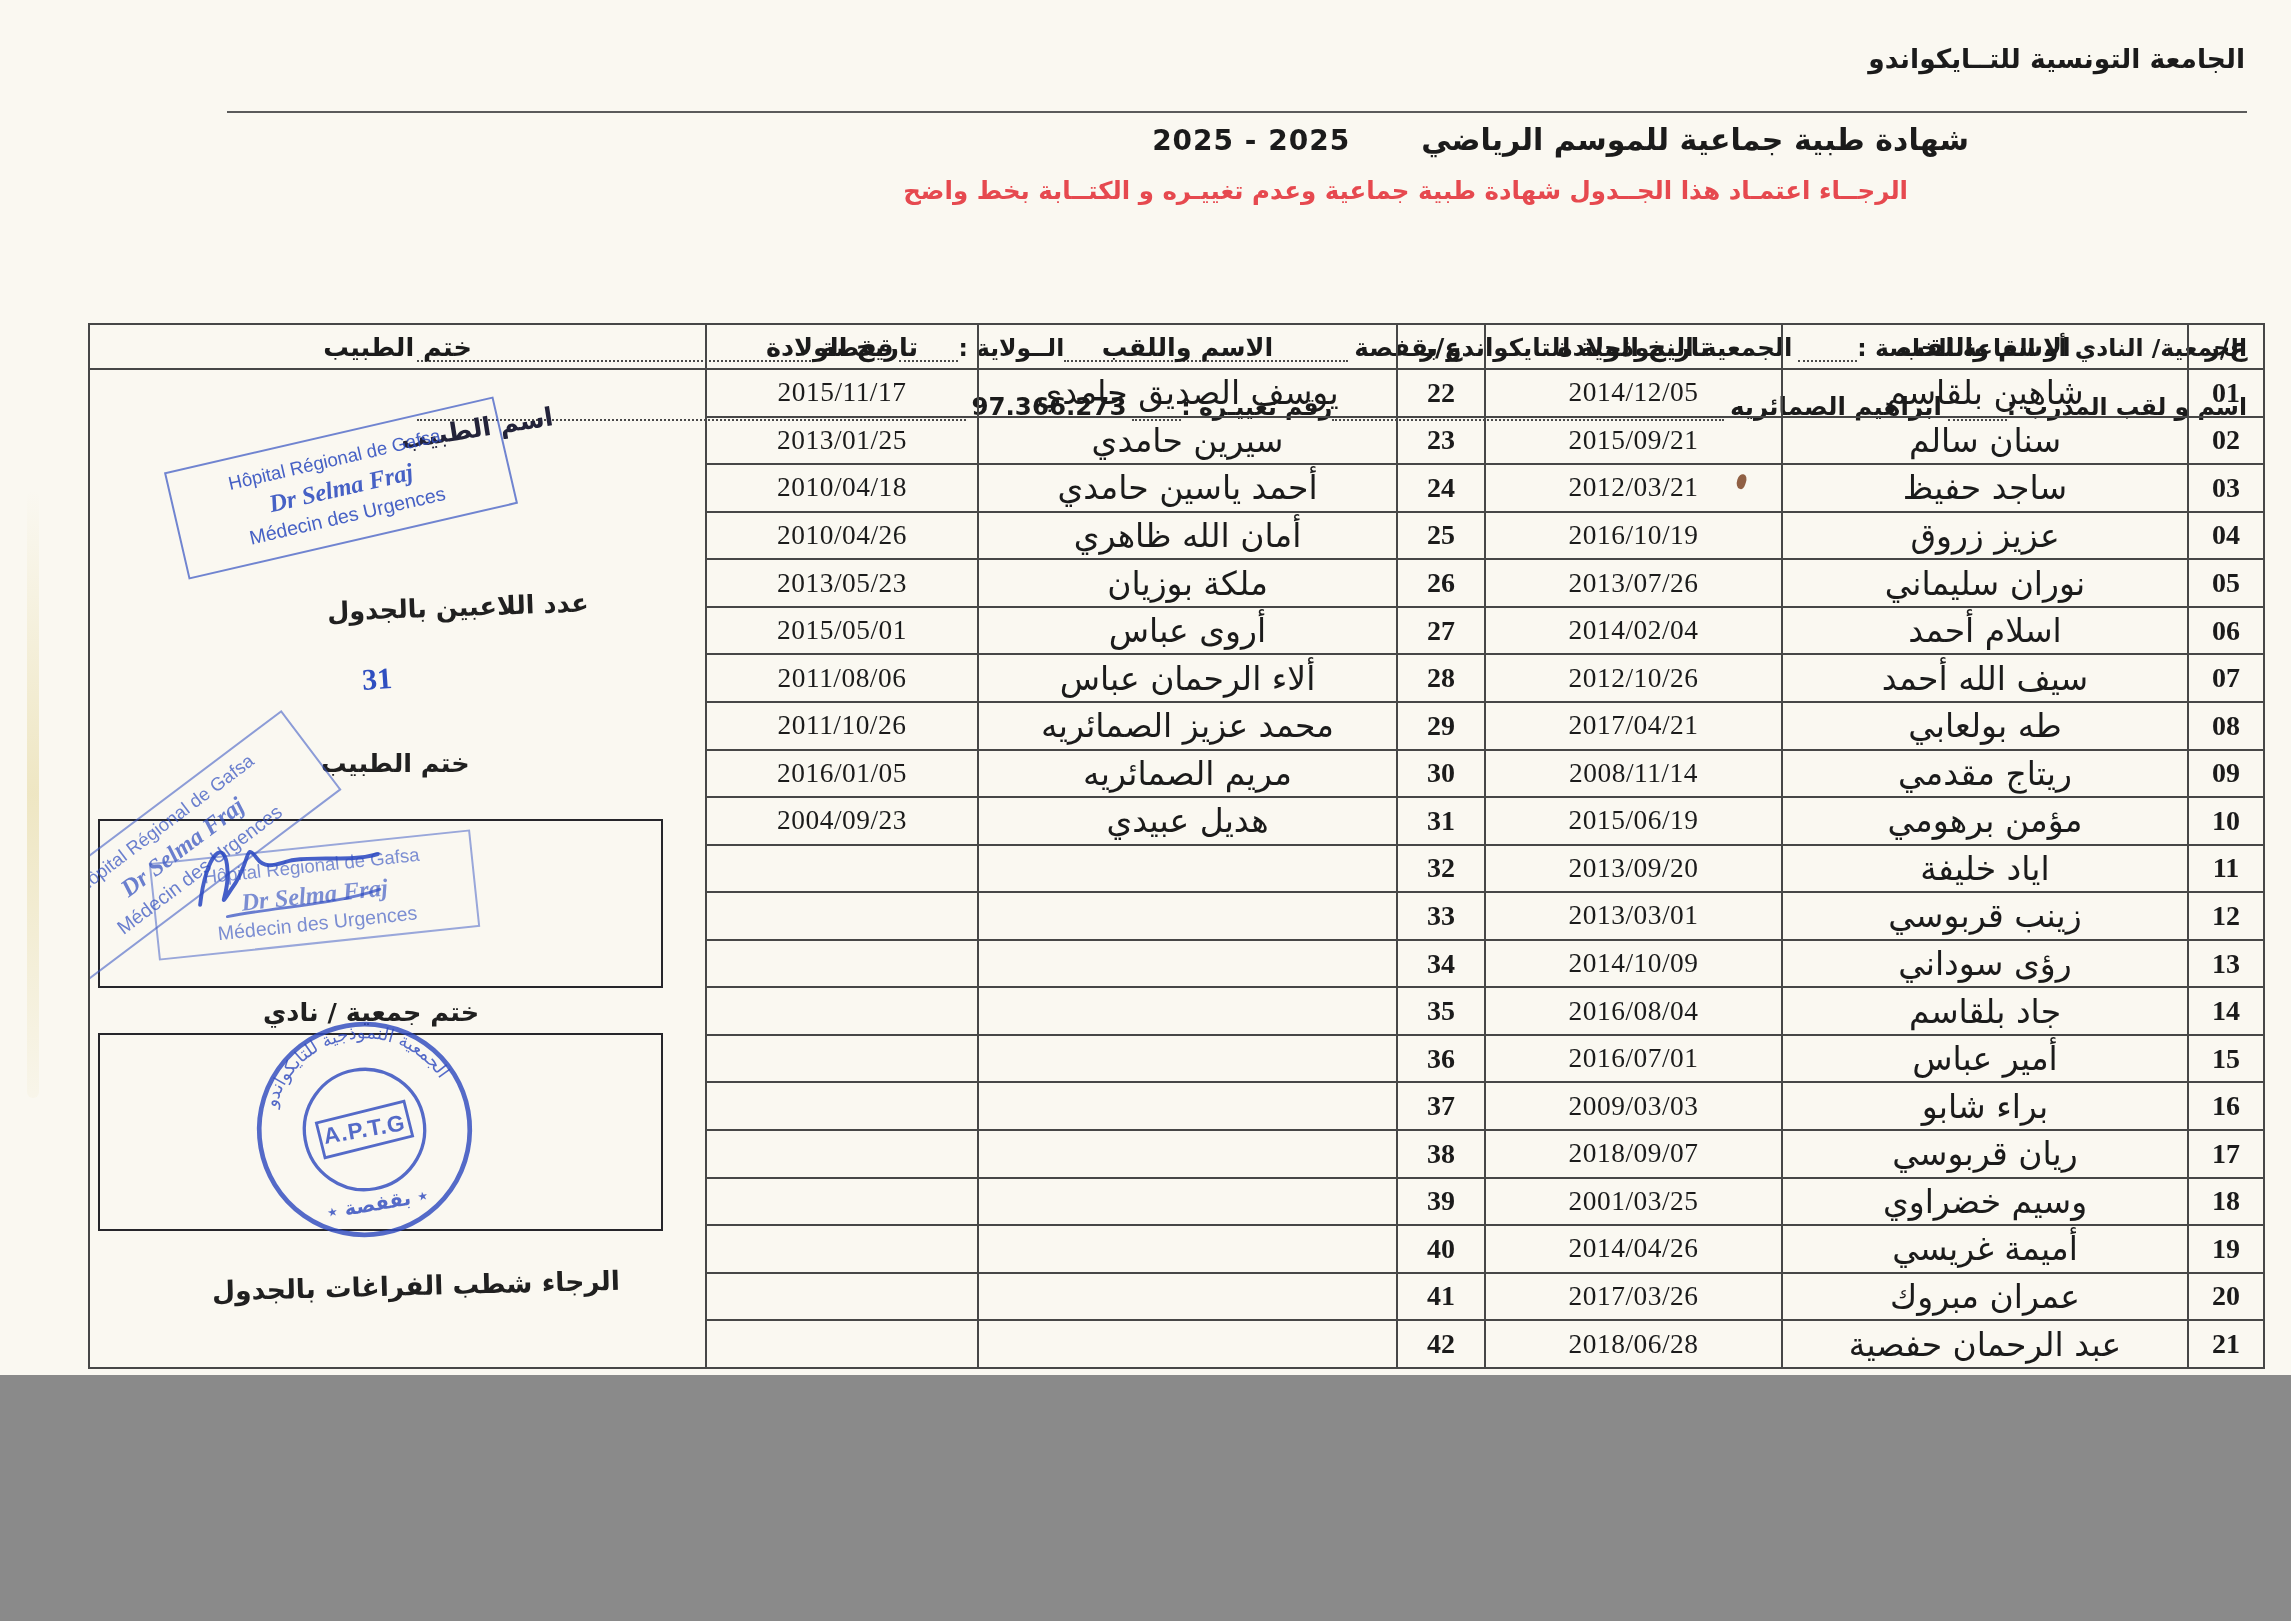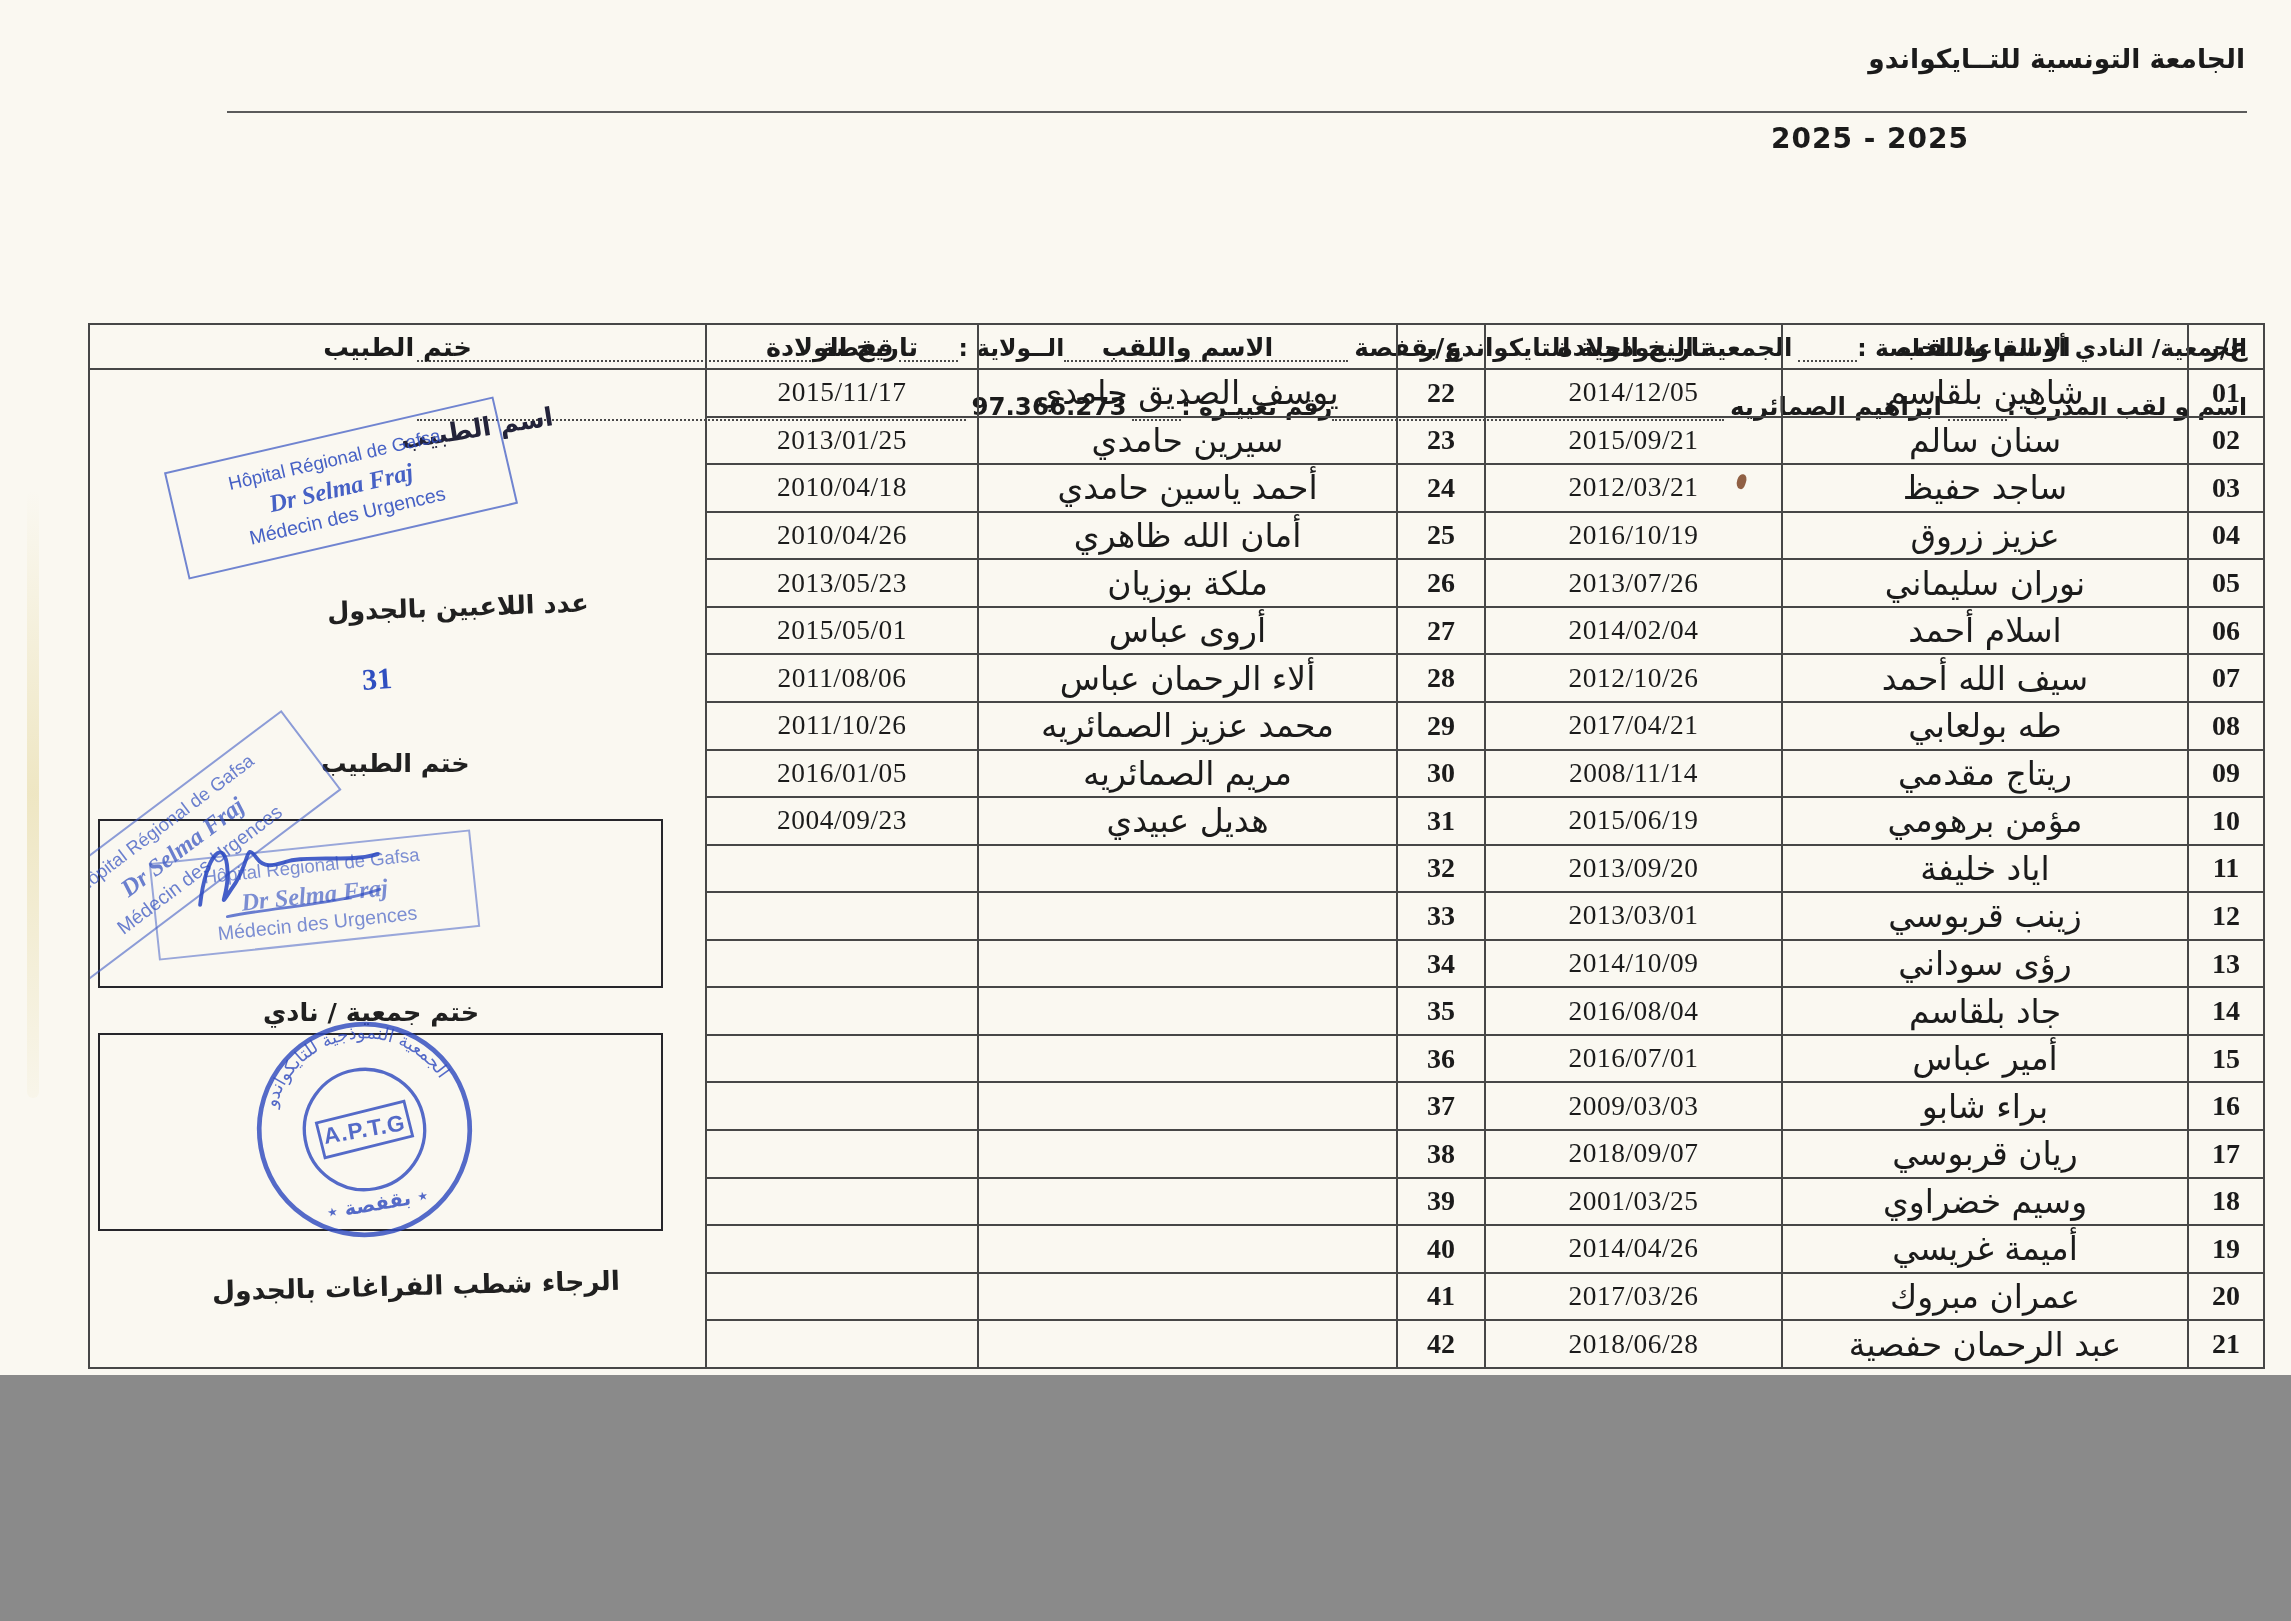--- a/index.html
+++ b/index.html
@@ -71,22 +71,24 @@
     border-radius:50% 50% 40% 60%;transform:rotate(18deg)}
 </style>
 </head>
 <body>
 
 <div class="page">
 
   <div class="federation">الجامعة التونسية للتــايكواندو</div>
   <div class="rule"></div>
   <div class="title-row">
+    <span class="doc-title">شهادة طبية جماعية للموسم الرياضي</span>
     <span class="season">2025 - 2025</span>
   </div>
+  <div class="notice">الرجــاء اعتمـاد هذا الجــدول  شهادة طبية جماعية وعدم تغييـره و الكتــابة بخط واضح</div>
 
   <div class="form-line l1">
     <span class="lbl">الجمعية/ النادي أو القاعة الخاصة :</span>
     <span class="dots w60"></span>
     <span class="val">الجمعية النموذجية للتايكواندو بقفصة</span>
     <span class="dots grow"></span>
     <span class="lbl">الــولاية :</span>
     <span class="dots w60"></span>
     <span class="val">قفصة</span>
     <span class="dots grow2"></span>

